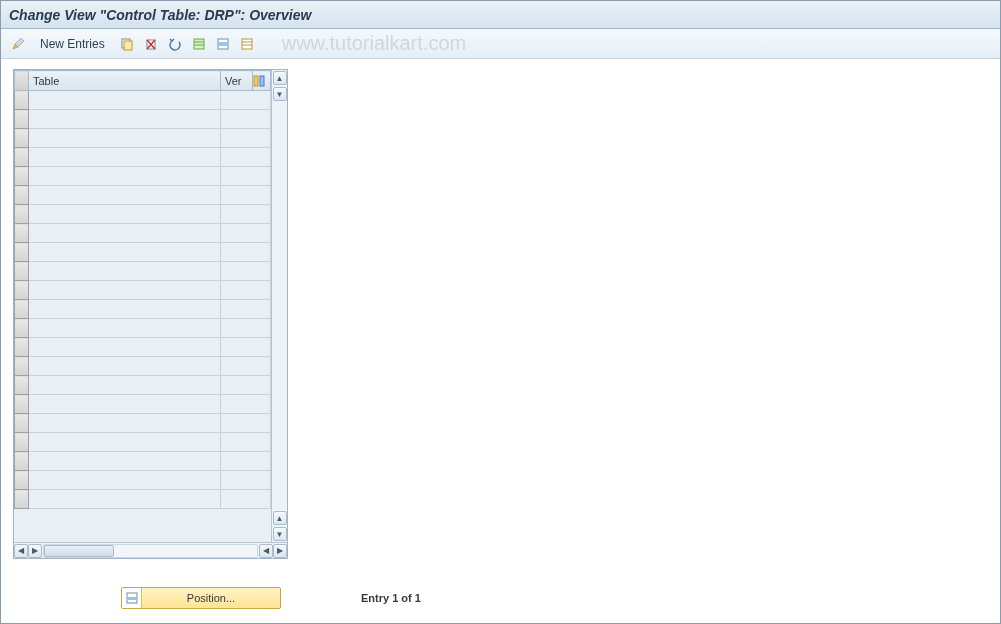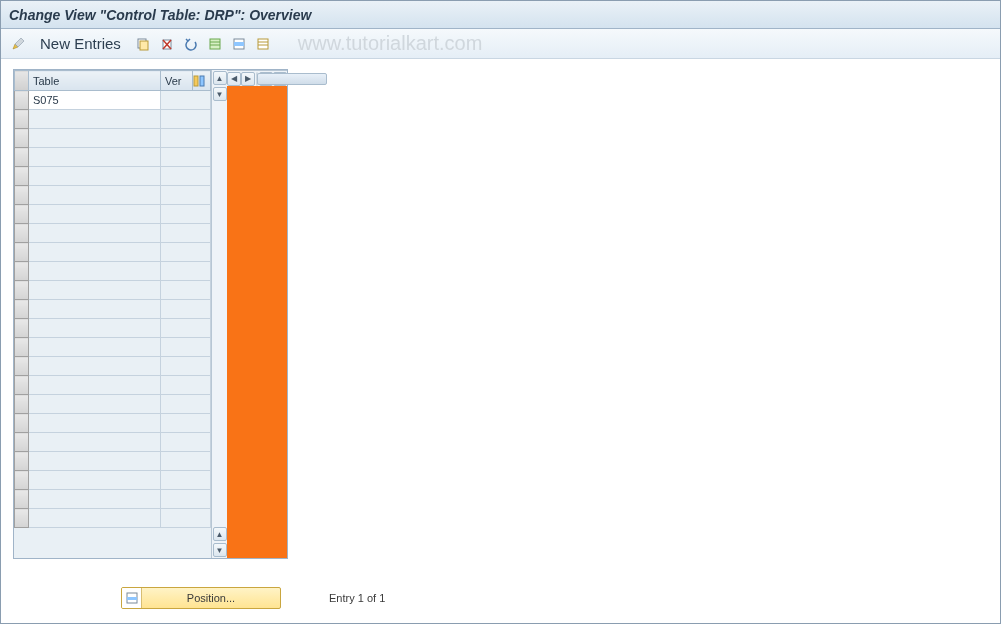--- a/index.html
+++ b/index.html
@@ -48,21 +48,21 @@
     }
     .tb-text-btn {
       height: 22px;
       display: flex;
       align-items: center;
       padding: 0 8px;
       cursor: pointer;
       color: #2c3e50;
       border: 1px solid transparent;
       border-radius: 2px;
-      font-size: 15px;
+      font-size: 12px;
     }
     .watermark {
       color: #d0d7dd;
       font-size: 20px;
       margin-left: 22px;
       user-select: none;
     }
     .content-area {
       position: absolute;
       top: 58px;
@@ -70,21 +70,21 @@
       left: 0;
       right: 0;
       padding: 10px 0 0 12px;
     }
     .grid-frame {
       width: 275px;
       height: 490px;
       border: 1px solid #a0b4c8;
       background: #f97316;
       display: flex;
-      flex-direction: row;
+      flex-direction: column;
     }
     .grid-body {
       flex: 1;
       display: flex;
       overflow: hidden;
     }
     .grid-table-wrap {
       flex: 1;
       overflow: hidden;
       background: #e9f0f5;
@@ -175,23 +175,24 @@
       align-items:center;
       cursor:pointer;
       font-size:11px;
       color:#3a3a3a;
     }
     .position-btn .ico {
       width:20px;height:20px;border-right:1px solid #d8be72;display:flex;align-items:center;justify-content:center;background:#fff;border-radius:1px 0 0 1px;
     }
     .position-btn .lbl { flex:1;text-align:center; }
     .entry-label {
-      margin-left: 48px;
+      margin-left: 80px;
       color:#3a3a3a;
       font-size:11px;
+      font-weight:bold;
     }
     svg { display:block; }
   </style>
 </head>
 <body>
 
 <div class="title-bar">
   <span class="title">Change View "Control Table: DRP": Overview</span>
 </div>
 
@@ -257,25 +258,20 @@
               <th style="width:32px">Ver</th>
               <th class="cfg-col">
                 <svg width="12" height="12">
                     <rect x="1" y="1" width="4" height="10" fill="#f6c95a" stroke="#b89a3a"></rect>
                     <rect x="7" y="1" width="4" height="10" fill="#8ec6ff" stroke="#4a7ab0"></rect>
                   </svg>
               </th>
             </tr>
           </thead>
           <tbody id="grid-rows">
-              <tr class="data">
-                <td class="row-sel"></td>
-                <td class="cell cell-input">S075</td>
-                <td class="cell" colspan="2"></td>
-              </tr>
               <tr>
                 <td class="row-sel"></td>
                 <td class="cell"></td>
                 <td class="cell" colspan="2"></td>
               </tr>
               <tr>
                 <td class="row-sel"></td>
                 <td class="cell"></td>
                 <td class="cell" colspan="2"></td>
               </tr>

